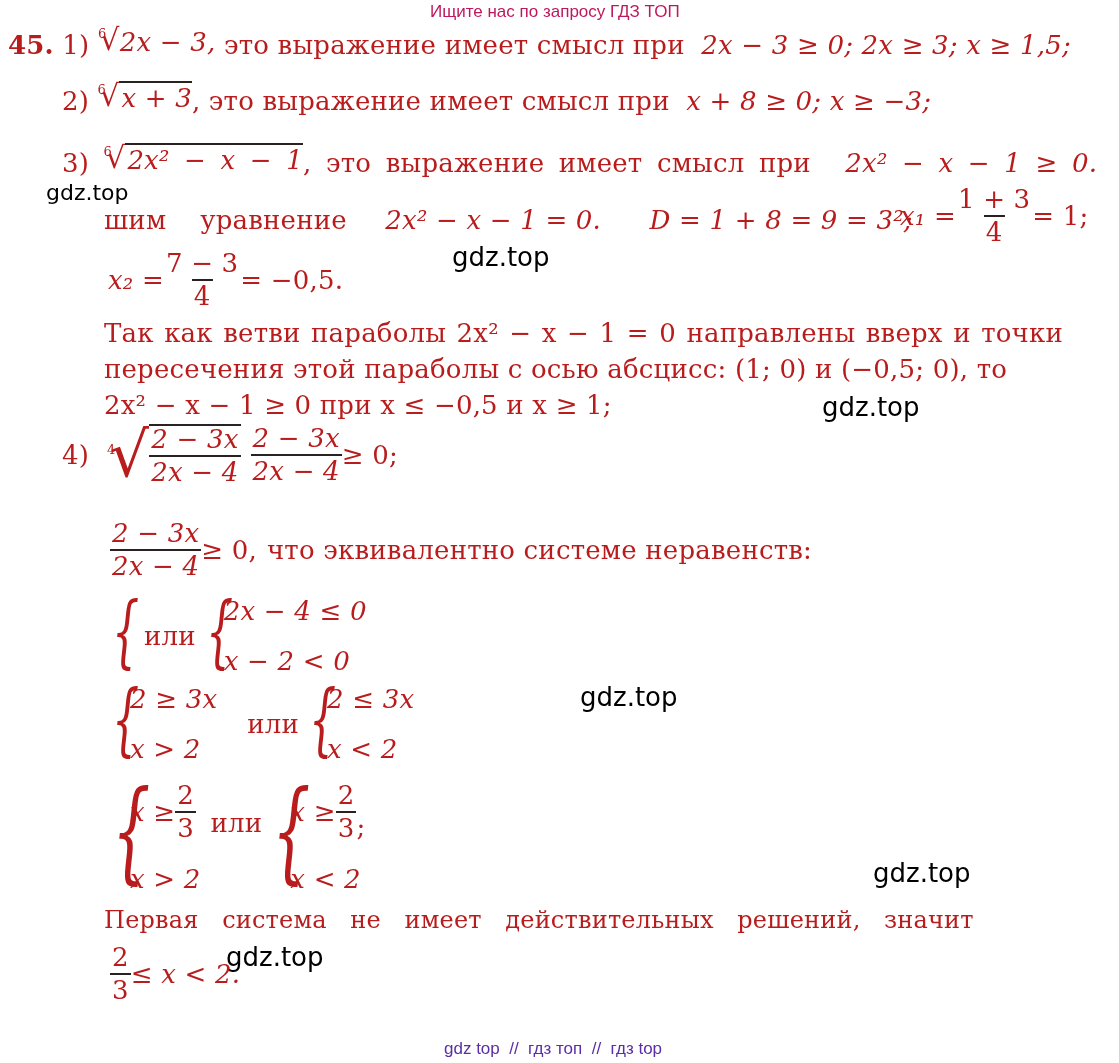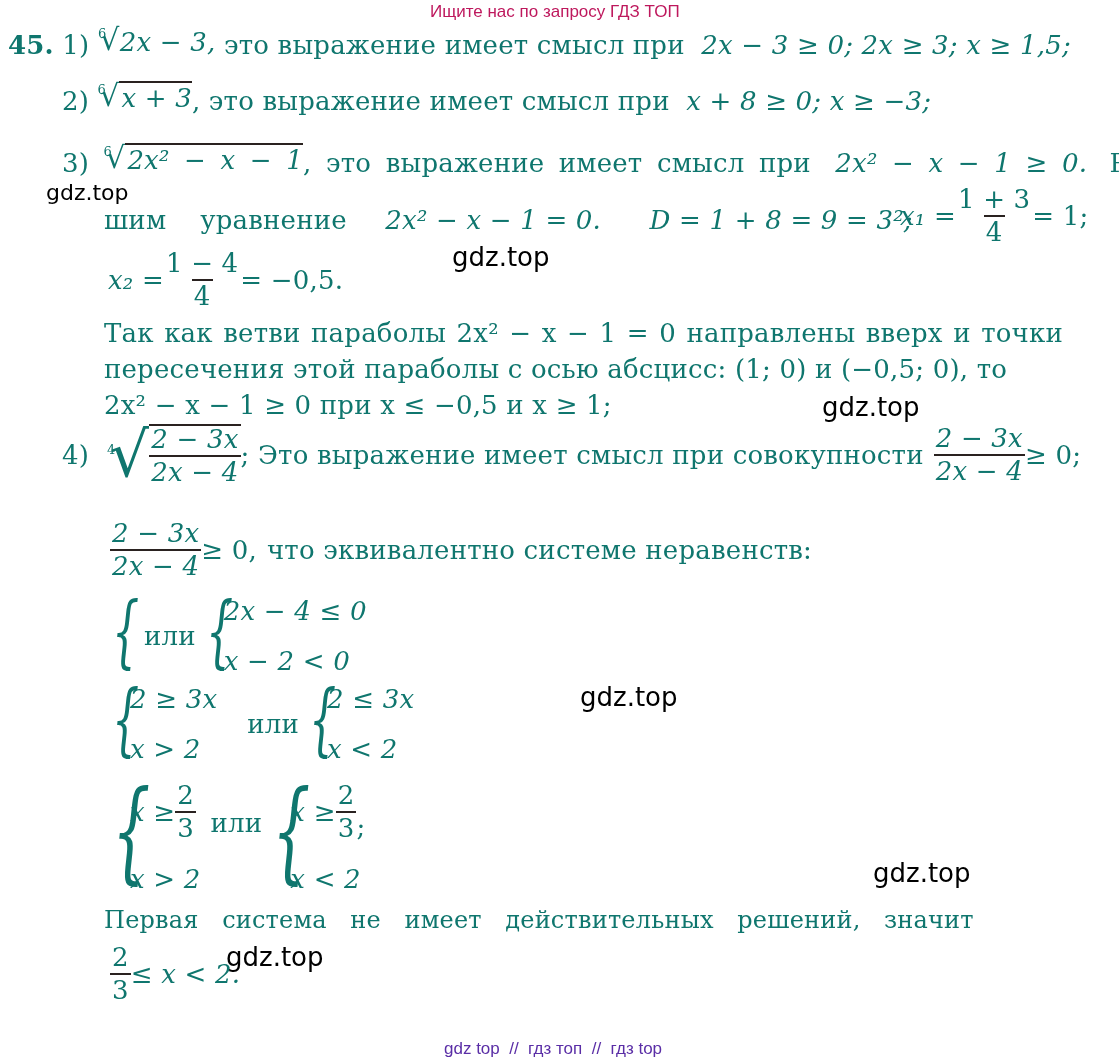--- a/index.html
+++ b/index.html
@@ -1,19 +1,19 @@
 <!DOCTYPE html>
 <html><head>
 <meta charset="utf-8">
 <style>
   html, body { margin:0; padding:0; background:#ffffff; }
   body { width:1119px; height:1063px; position:relative; overflow:hidden;
          font-family:"DejaVu Serif", serif; color:#2a2220; }
   .abs { position:absolute; white-space:nowrap; }
-  .txt { font-family:"DejaVu Serif", serif; font-size:26px; color:#0f766e; letter-spacing:0.2px; }
+  .txt { font-family:"DejaVu Serif", serif; font-size:26px; color:#b91c1c; letter-spacing:0.2px; }
   .it { font-style:italic; }
   .wm { font-family:"DejaVu Sans", sans-serif; font-size:26px; color:#000; }
   .top-banner { font-family:"Liberation Sans", sans-serif; font-size:17px; color:#be185d; }
   .bottom-banner { font-family:"Liberation Sans", sans-serif; font-size:17px; color:#5a2ea6; }
   .frac { display:inline-flex; flex-direction:column; align-items:center; vertical-align:middle; line-height:1.05; }
   .frac .num { padding:0 2px 2px; }
   .frac .den { border-top:2px solid #2a2220; padding:2px 2px 0; }
   .sys { display:flex; align-items:stretch; }
   .brace { font-size:78px; line-height:0.9; font-weight:200; margin-right:2px; transform:scaleX(0.55); transform-origin:left; width:16px; }
   .sys-lines { display:flex; flex-direction:column; justify-content:space-between; }
@@ -52,21 +52,21 @@
 </div>
 
 <div class="abs txt" style="left:62px; top:140px; word-spacing:6px;">
   <span>3)</span>
   <span class="root">
     <span class="root-idx">6</span>
     <span class="root-sign">√</span>
     <span class="it radicand">2x² − x − 1</span>
   </span><span>,</span>
   <span>это выражение имеет смысл при</span>
-  <span class="it" style="margin-left:10px;">2x² − x − 1 ≥ 0.</span>
+  <span class="it" style="margin-left:20px;">2x² − x − 1 ≥ 0.</span>
   <span style="margin-left:8px;">Ре-</span>
 </div>
 
 <div class="abs wm" style="left:46px; top:180px; font-size:22px;">gdz.top</div>
 
 <div class="abs txt" style="left:104px; top:205px;">
   <span style="white-space:pre;">шим    уравнение</span>
   <span class="it" style="margin-left:30px;">2x² − x − 1 = 0.</span>
   <span class="it" style="margin-left:40px;text-align:center;">D = 1 + 8 = 9 = 3²;</span>
 </div>
@@ -77,41 +77,40 @@
     <span class="den">4</span>
   </span>
   <span>= 1;</span>
 </div>
 
 <div class="abs wm" style="left:452px; top:242px;">gdz.top</div>
 
 <div class="abs txt" style="left:108px; top:250px; display:flex; align-items:center;">
   <span class="it">x₂ =</span>
   <span class="frac">
-    <span class="num">1 − 4</span>
+    <span class="num">7 − 3</span>
     <span class="den">4</span>
   </span>
   <span>= −0,5.</span>
 </div>
 
 <div class="abs txt" style="left:104px; top:318px; word-spacing:2px;">Так как ветви параболы  2x² − x − 1 = 0  направлены вверх и точки</div>
 <div class="abs txt" style="left:104px; top:354px;">пересечения этой параболы с осью абсцисс: (1; 0) и (−0,5; 0), то</div>
 <div class="abs txt" style="left:104px; top:390px;">2x² − x − 1 ≥ 0  при  x ≤ −0,5  и  x ≥ 1;</div>
 
 <div class="abs wm" style="left:822px; top:392px;">gdz.top</div>
 
 <div class="abs txt" style="left:62px; top:424px; display:flex; align-items:center;">
   <span style="margin-right:18px;">4)</span>
   <span class="root-idx" style="top:-6px;">4</span>
   <span style="font-size:62px; line-height:1;">√</span>
   <span class="frac it" style="border-top:2px solid #2a2220;">
     <span class="num">2 − 3x</span>
     <span class="den">2x − 4</span>
   </span>
-  <span>; Это выражение имеет смысл при совокупности</span>
   <span class="frac it" style="margin-left:10px;">
     <span class="num">2 − 3x</span>
     <span class="den">2x − 4</span>
   </span>
   <span>≥ 0;</span>
 </div>
 
 <div class="abs txt" style="left:110px; top:520px; display:flex; align-items:center;">
   <span class="frac it">
     <span class="num">2 − 3x</span>

